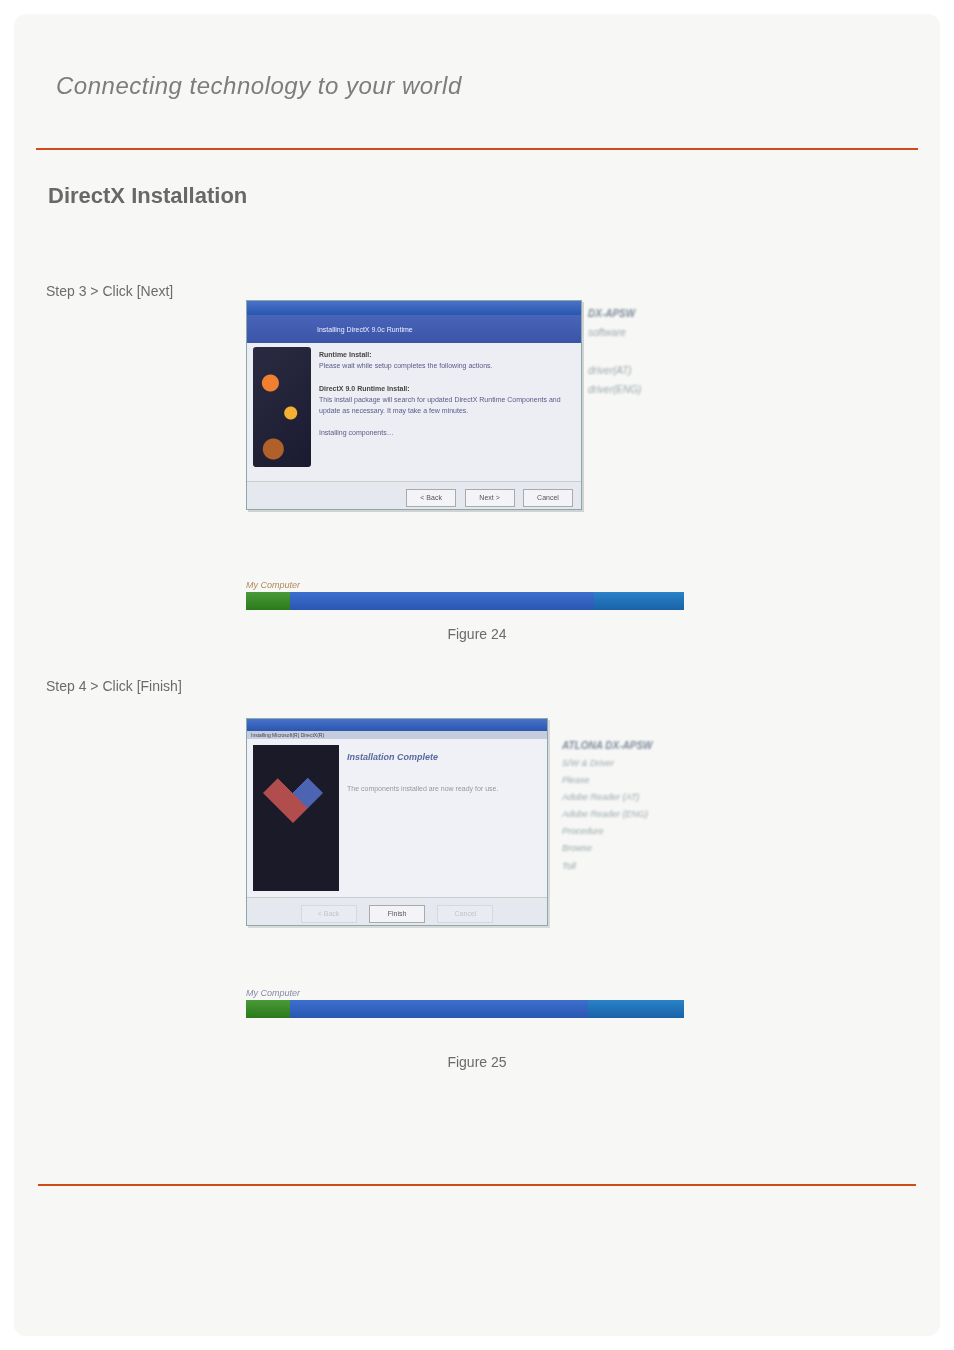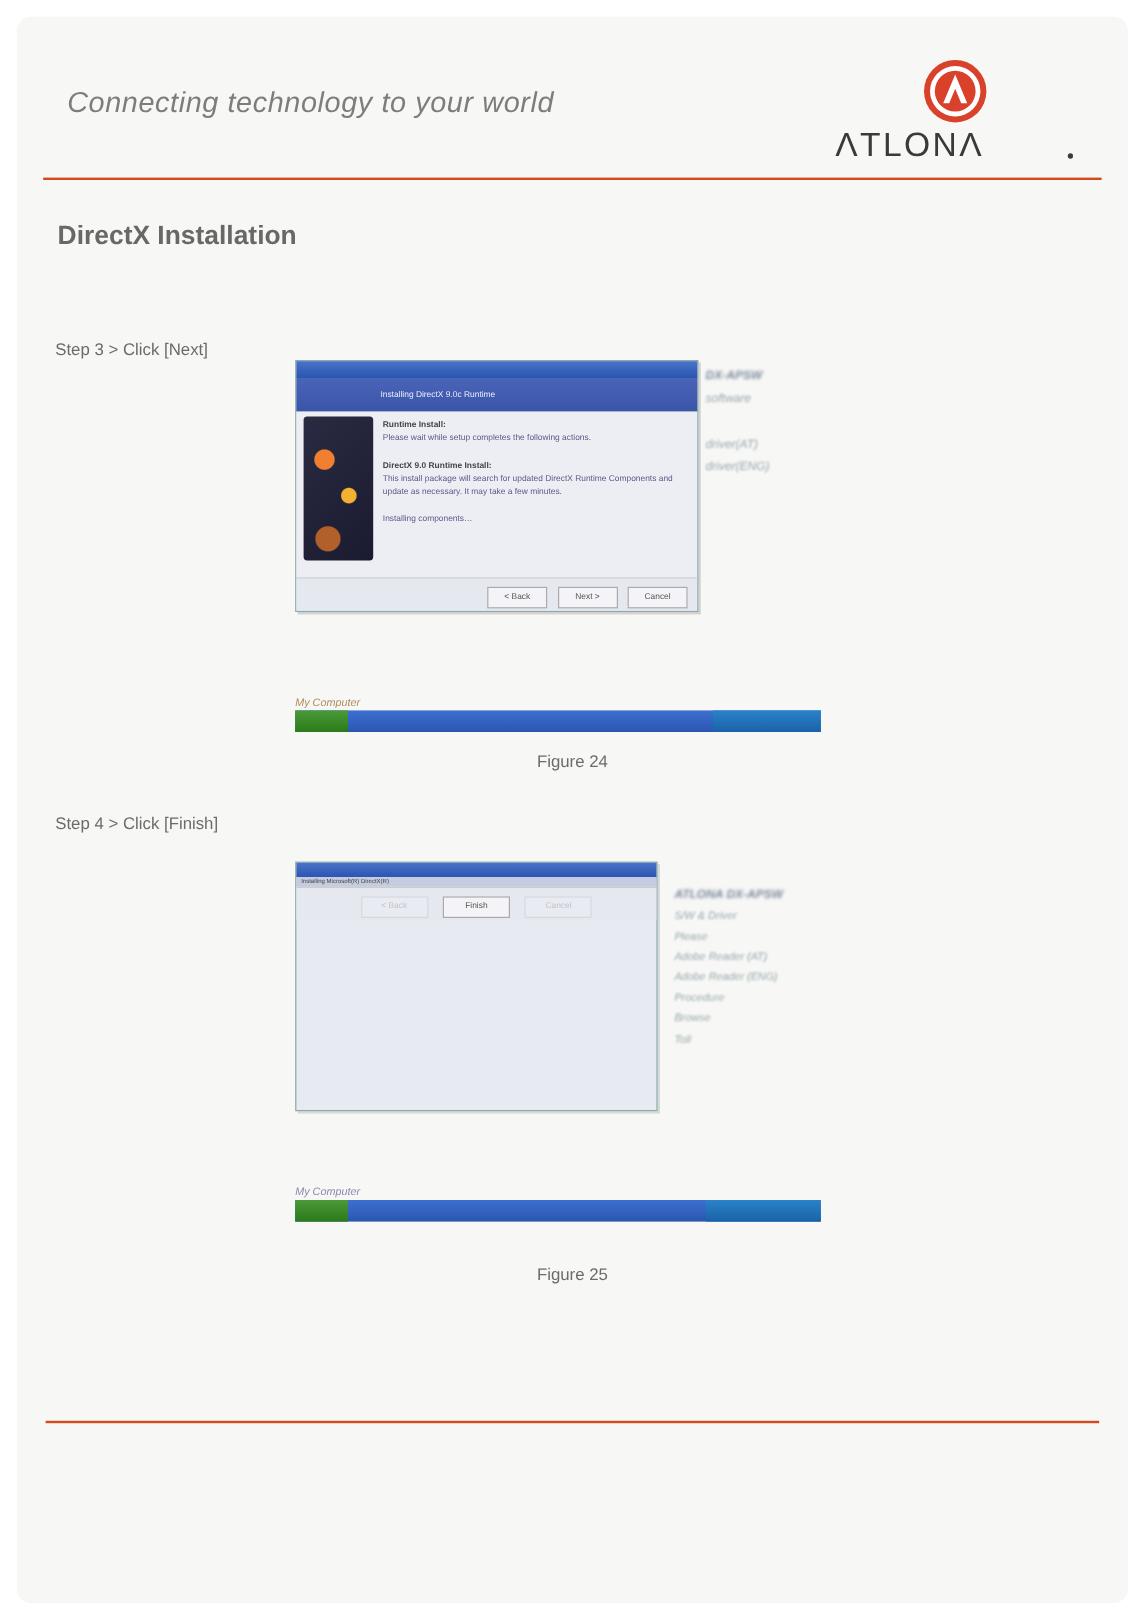--- a/index.html
+++ b/index.html
@@ -363,36 +363,20 @@
   .footer .url { }
 </style>
 </head>
 <body>
 
 <div class="page">
   <div class="panel">
 
     <div class="header-tagline">Connecting technology to your world</div>
 
-    <div class="logo-wrap">
-      <div class="logo-icon">
-        <svg viewBox="0 0 56 56" width="56" height="56">
-          <circle cx="28" cy="28" r="26" fill="#d9412b"></circle>
-          <circle cx="28" cy="28" r="21" fill="#fff"></circle>
-          <circle cx="28" cy="28" r="17" fill="#d9412b"></circle>
-          <path d="M18 38 L28 14 L38 38 L33 38 L28 26 L23 38 Z" fill="#fff"></path>
-        </svg>
-      </div>
-      <div class="logo-word">
-        <svg viewBox="0 0 200 30" width="200" height="30">
-          <text x="0" y="24" font-family="Arial" font-size="28" font-weight="400" letter-spacing="2" fill="#3a3a3a">ΛTLONΛ</text>
-          <circle cx="196" cy="24" r="2.2" fill="#3a3a3a"></circle>
-        </svg>
-      </div>
-    </div>
 
     <div class="hr-top"></div>
 
     <div class="section-title">DirectX Installation</div>
 
     <div class="step3">Step 3 &gt; Click [Next]</div>
 
     <div class="fig1">
       <div class="wizard">
         <div class="titlebar"></div>
@@ -431,20 +415,27 @@
       </div>
     </div>
     <div class="cap1">Figure 24</div>
 
     <div class="step4">Step 4 &gt; Click [Finish]</div>
 
     <div class="fig2">
       <div class="wizard">
         <div class="titlebar"></div>
         <div class="subbar1">Installing Microsoft(R) DirectX(R)</div>
+        <div class="body">
+          <div class="sidepic"></div>
+          <div class="content2">
+            <div class="bold2">Installation Complete</div>
+            <div class="line2">The components installed are now ready for use.</div>
+          </div>
+        </div>
         <div class="btnrow">
           <span style="opacity:0.25">&lt; Back</span>
           <span>Finish</span>
           <span style="opacity:0.25">Cancel</span>
         </div>
       </div>
       <div class="side-list">
         <div class="big">ATLONA DX-APSW</div>
         <div>S/W &amp; Driver</div>
         <div>Please</div>

